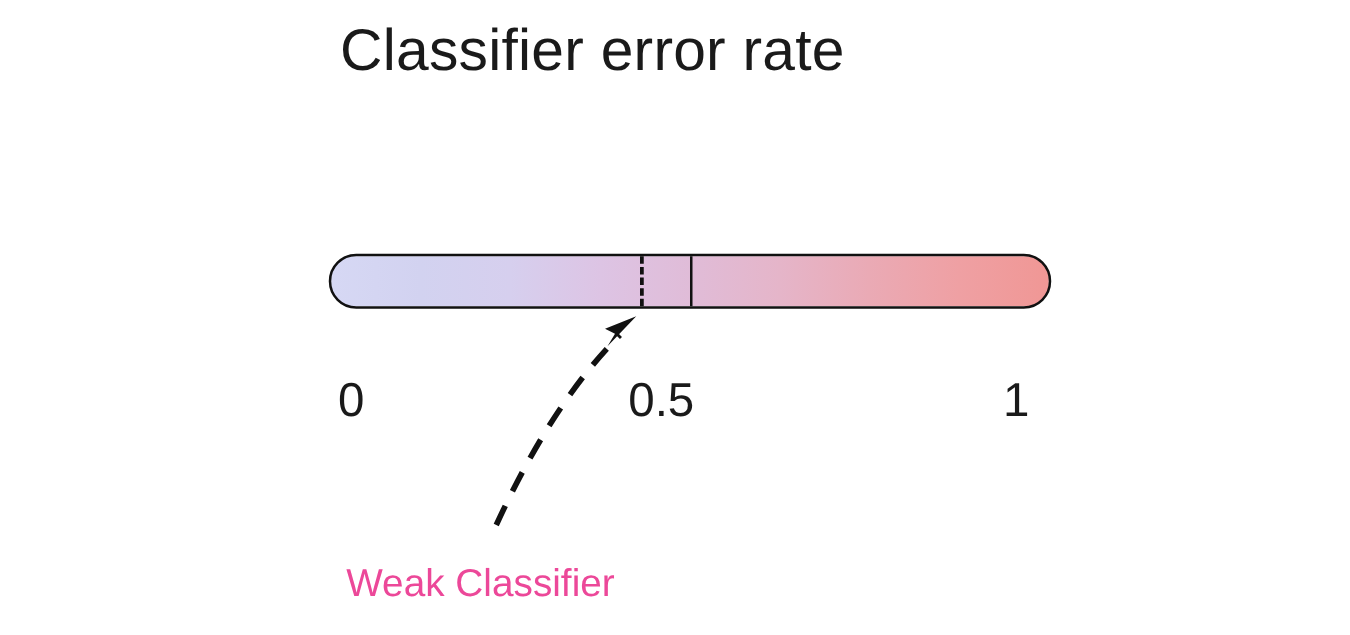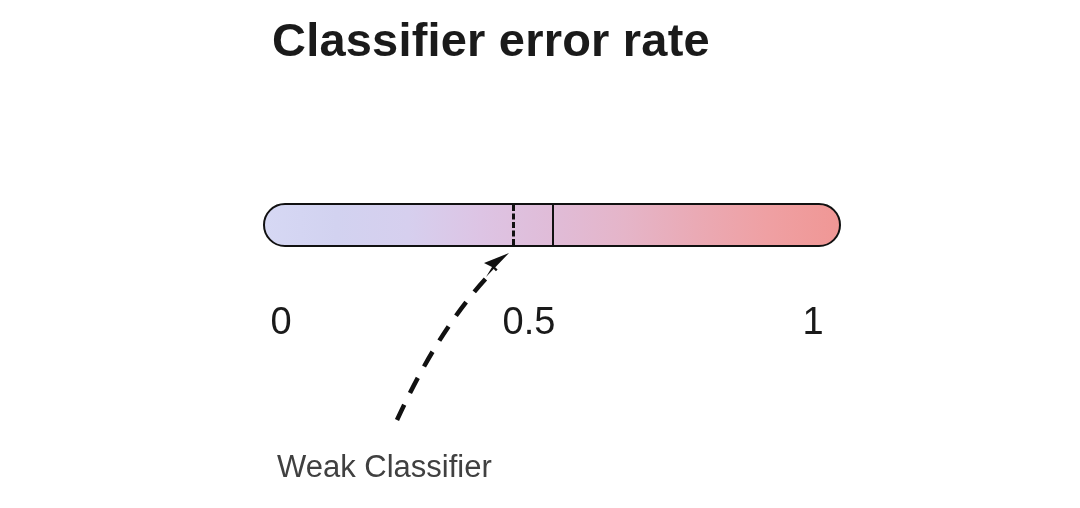--- a/index.html
+++ b/index.html
@@ -19,21 +19,21 @@
     background: #ffffff;
     overflow: hidden;
   }
 
   
   #chart-title {
     position: absolute;
     left: 272px;
     top: 12px;
     font-size: 47px;
-    font-weight: 700;
+    font-weight: 400;
     letter-spacing: 0.2px;
     color: #1a1a1a;
     white-space: nowrap;
     line-height: 1.2;
   }
 
   
   #bar-wrapper {
     position: absolute;
     left: 263px;
@@ -102,21 +102,21 @@
     pointer-events: none;
   }
 
   
   #annotation-caption {
     position: absolute;
     left: 277px;
     top: 448px;
     font-size: 31px;
     font-weight: 300;
-    color: #404040;
+    color: #ec4899;
     white-space: nowrap;
     line-height: 1.2;
   }
 </style>
 </head>
 <body>
 
 <div id="figure">
 
   <div id="chart-title">Classifier error rate</div>

